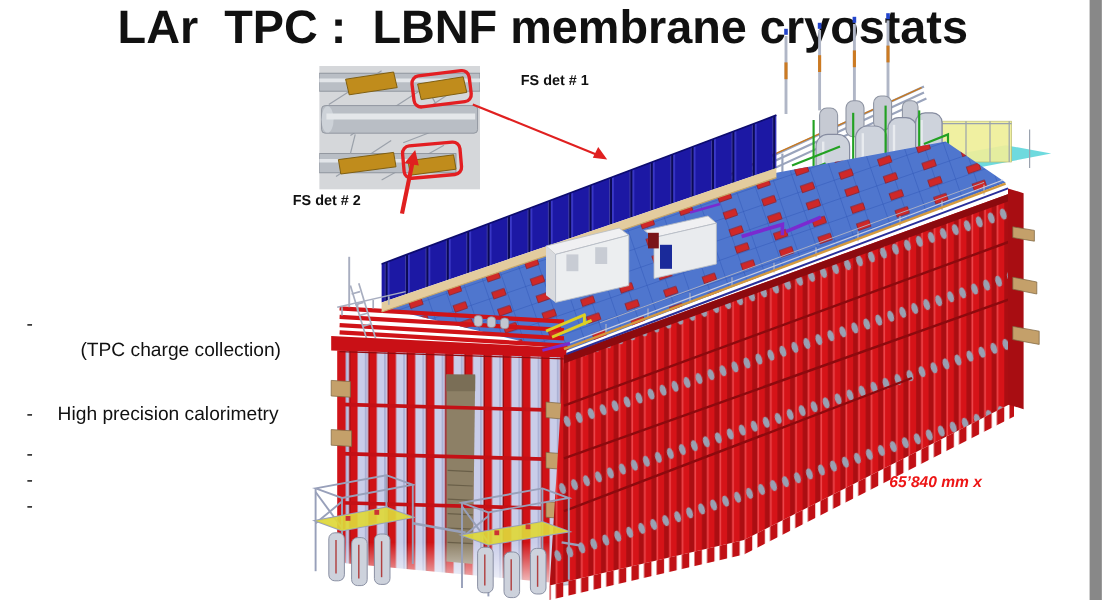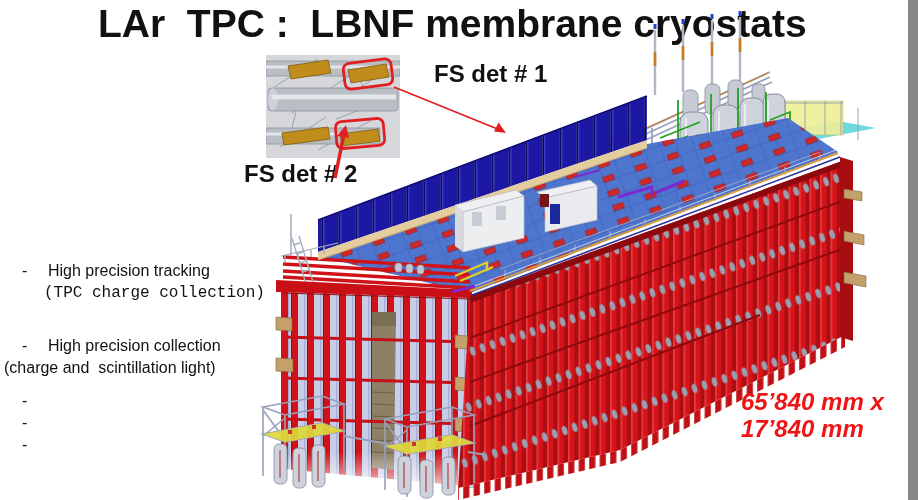--- a/index.html
+++ b/index.html
@@ -1,31 +1,31 @@
 <!DOCTYPE html>
 <html><head>
 <meta charset="utf-8">
 <style>
   html,body{margin:0;padding:0;background:#888;}
   .slide{position:relative;width:908px;height:500px;background:#ffffff;overflow:hidden;
          font-family:"Liberation Sans","DejaVu Sans",sans-serif;}
   .keep-ws{white-space:pre;}
   .title{position:absolute;left:98px;top:2px;font-size:39px;font-weight:600;color:#111;
          letter-spacing:0px;}
-  .fs-label{position:absolute;font-size:24px;font-weight:700;color:#111;}
+  .fs-label{position:absolute;font-size:12px;font-weight:700;color:#111;}
   #fs1{left:434px;top:60px;}
   #fs2{left:244px;top:160px;}
   .bullets{position:absolute;left:4px;top:260px;font-size:16px;line-height:22px;color:#111;}
   .bline{display:flex;}
   .bline .dash{display:inline-block;width:26px;padding-left:18px;}
-  .cont1{margin-left:40px;font-family:Liberation Mono, monospace;}
+  .cont1{margin-left:63px;}
   .cont2{margin-left:0px;}
   .gap1{margin-top:31px;}
   .gap2{margin-top:11px;}
-  .dims{position:absolute;left:741px;top:389px;font-size:24px;font-weight:700;
+  .dims{position:absolute;left:741px;top:389px;font-size:13px;font-weight:700;
         font-style:italic;line-height:26.5px;color:#ed1515;}
   .inset{position:absolute;left:266px;top:55px;width:134px;height:103px;}
   #scene{position:absolute;left:0;top:0;}
 </style>
 </head>
 <body>
 
 <div class="slide">
 
   <div class="title keep-ws">LAr  TPC :  LBNF membrane cryostats</div>
@@ -379,37 +379,34 @@
     </g>
     <g>
       <line x1="335" y1="178" x2="344" y2="134" stroke="#e02020" stroke-width="3.5"></line>
       <polygon points="346,125 337,136 349,138" fill="#e02020"></polygon>
     </g>
   </svg>
 
   <div class="bullets">
     <div class="bline">
       <span class="dash">-</span>
-      <span class="keep-ws">High precision tracking</span>
     </div>
     <div class="cont1 keep-ws">(TPC charge collection)</div>
     <div class="bline gap1">
       <span class="dash">-</span>
-      <span class="keep-ws">High precision collection</span>
+      <span class="keep-ws">High precision calorimetry</span>
     </div>
-    <div class="cont2 keep-ws">(charge and  scintillation light)</div>
     <div class="bline gap2">
       <span class="dash">-</span>
     </div>
     <div class="bline">
       <span class="dash">-</span>
     </div>
     <div class="bline">
       <span class="dash">-</span>
     </div>
   </div>
 
   <div class="dims">
     <div class="keep-ws">65’840 mm x</div>
-    <div class="keep-ws">17’840 mm</div>
   </div>
 
 </div>
 
 </body></html>

